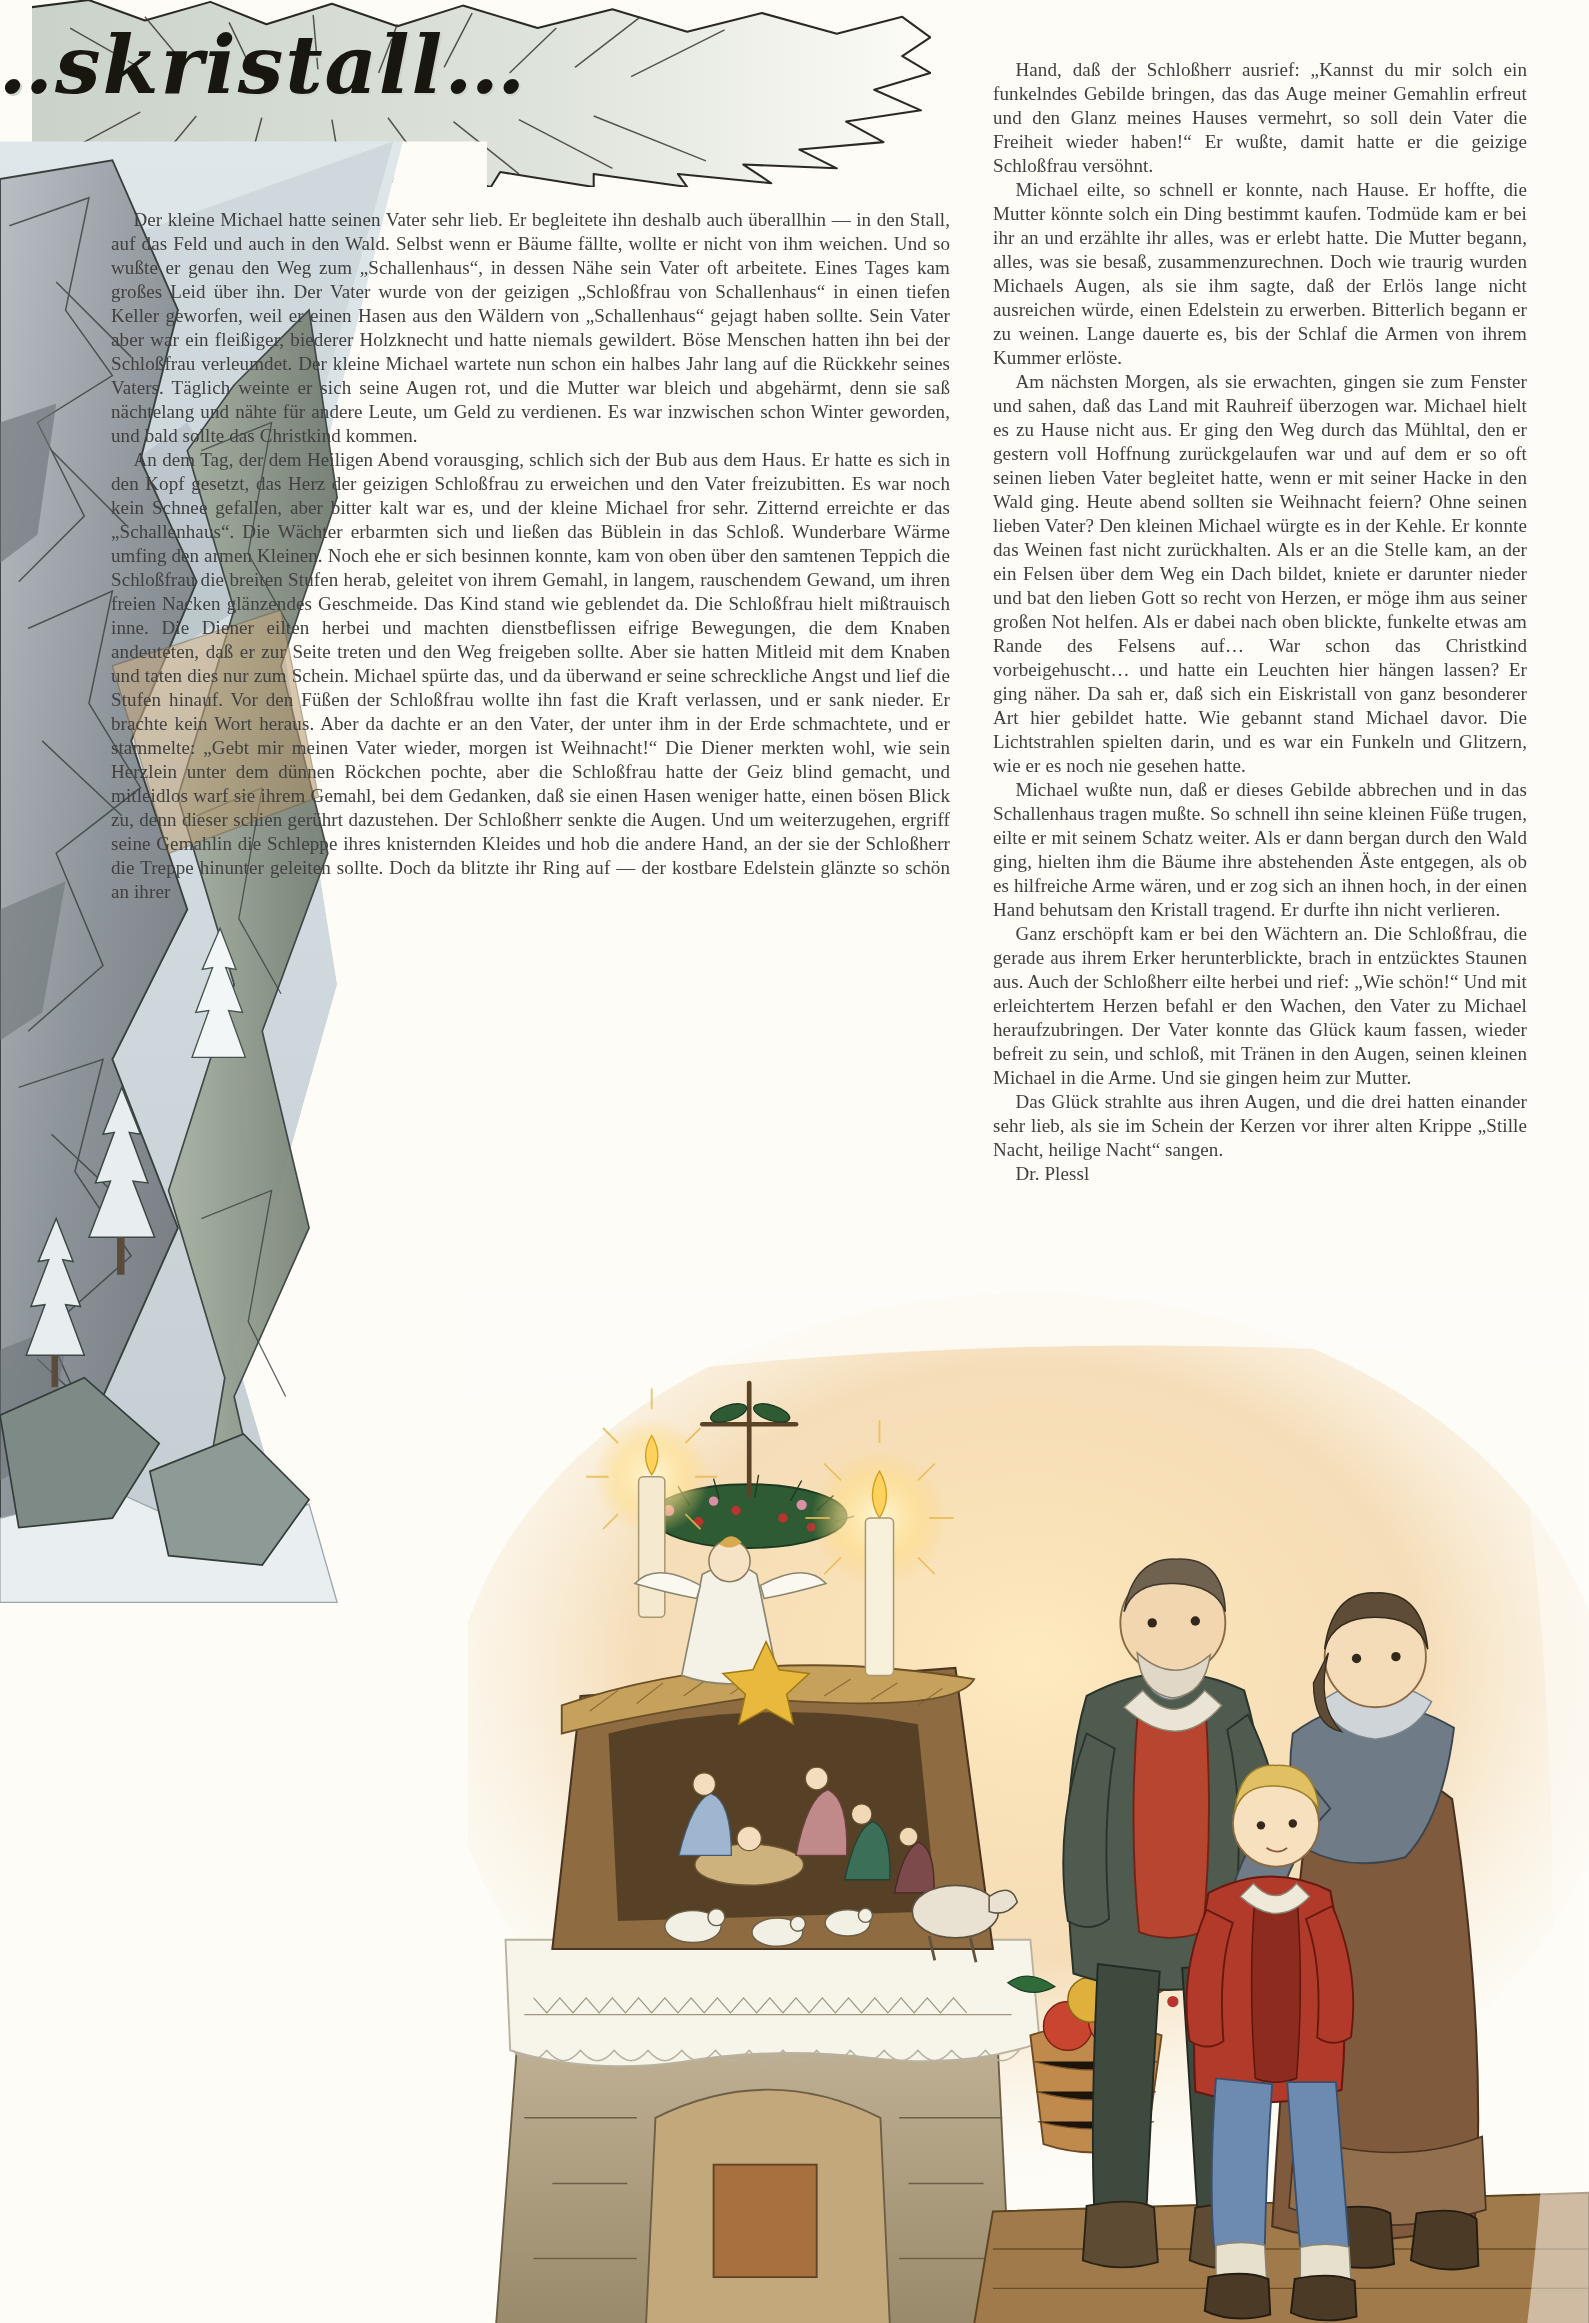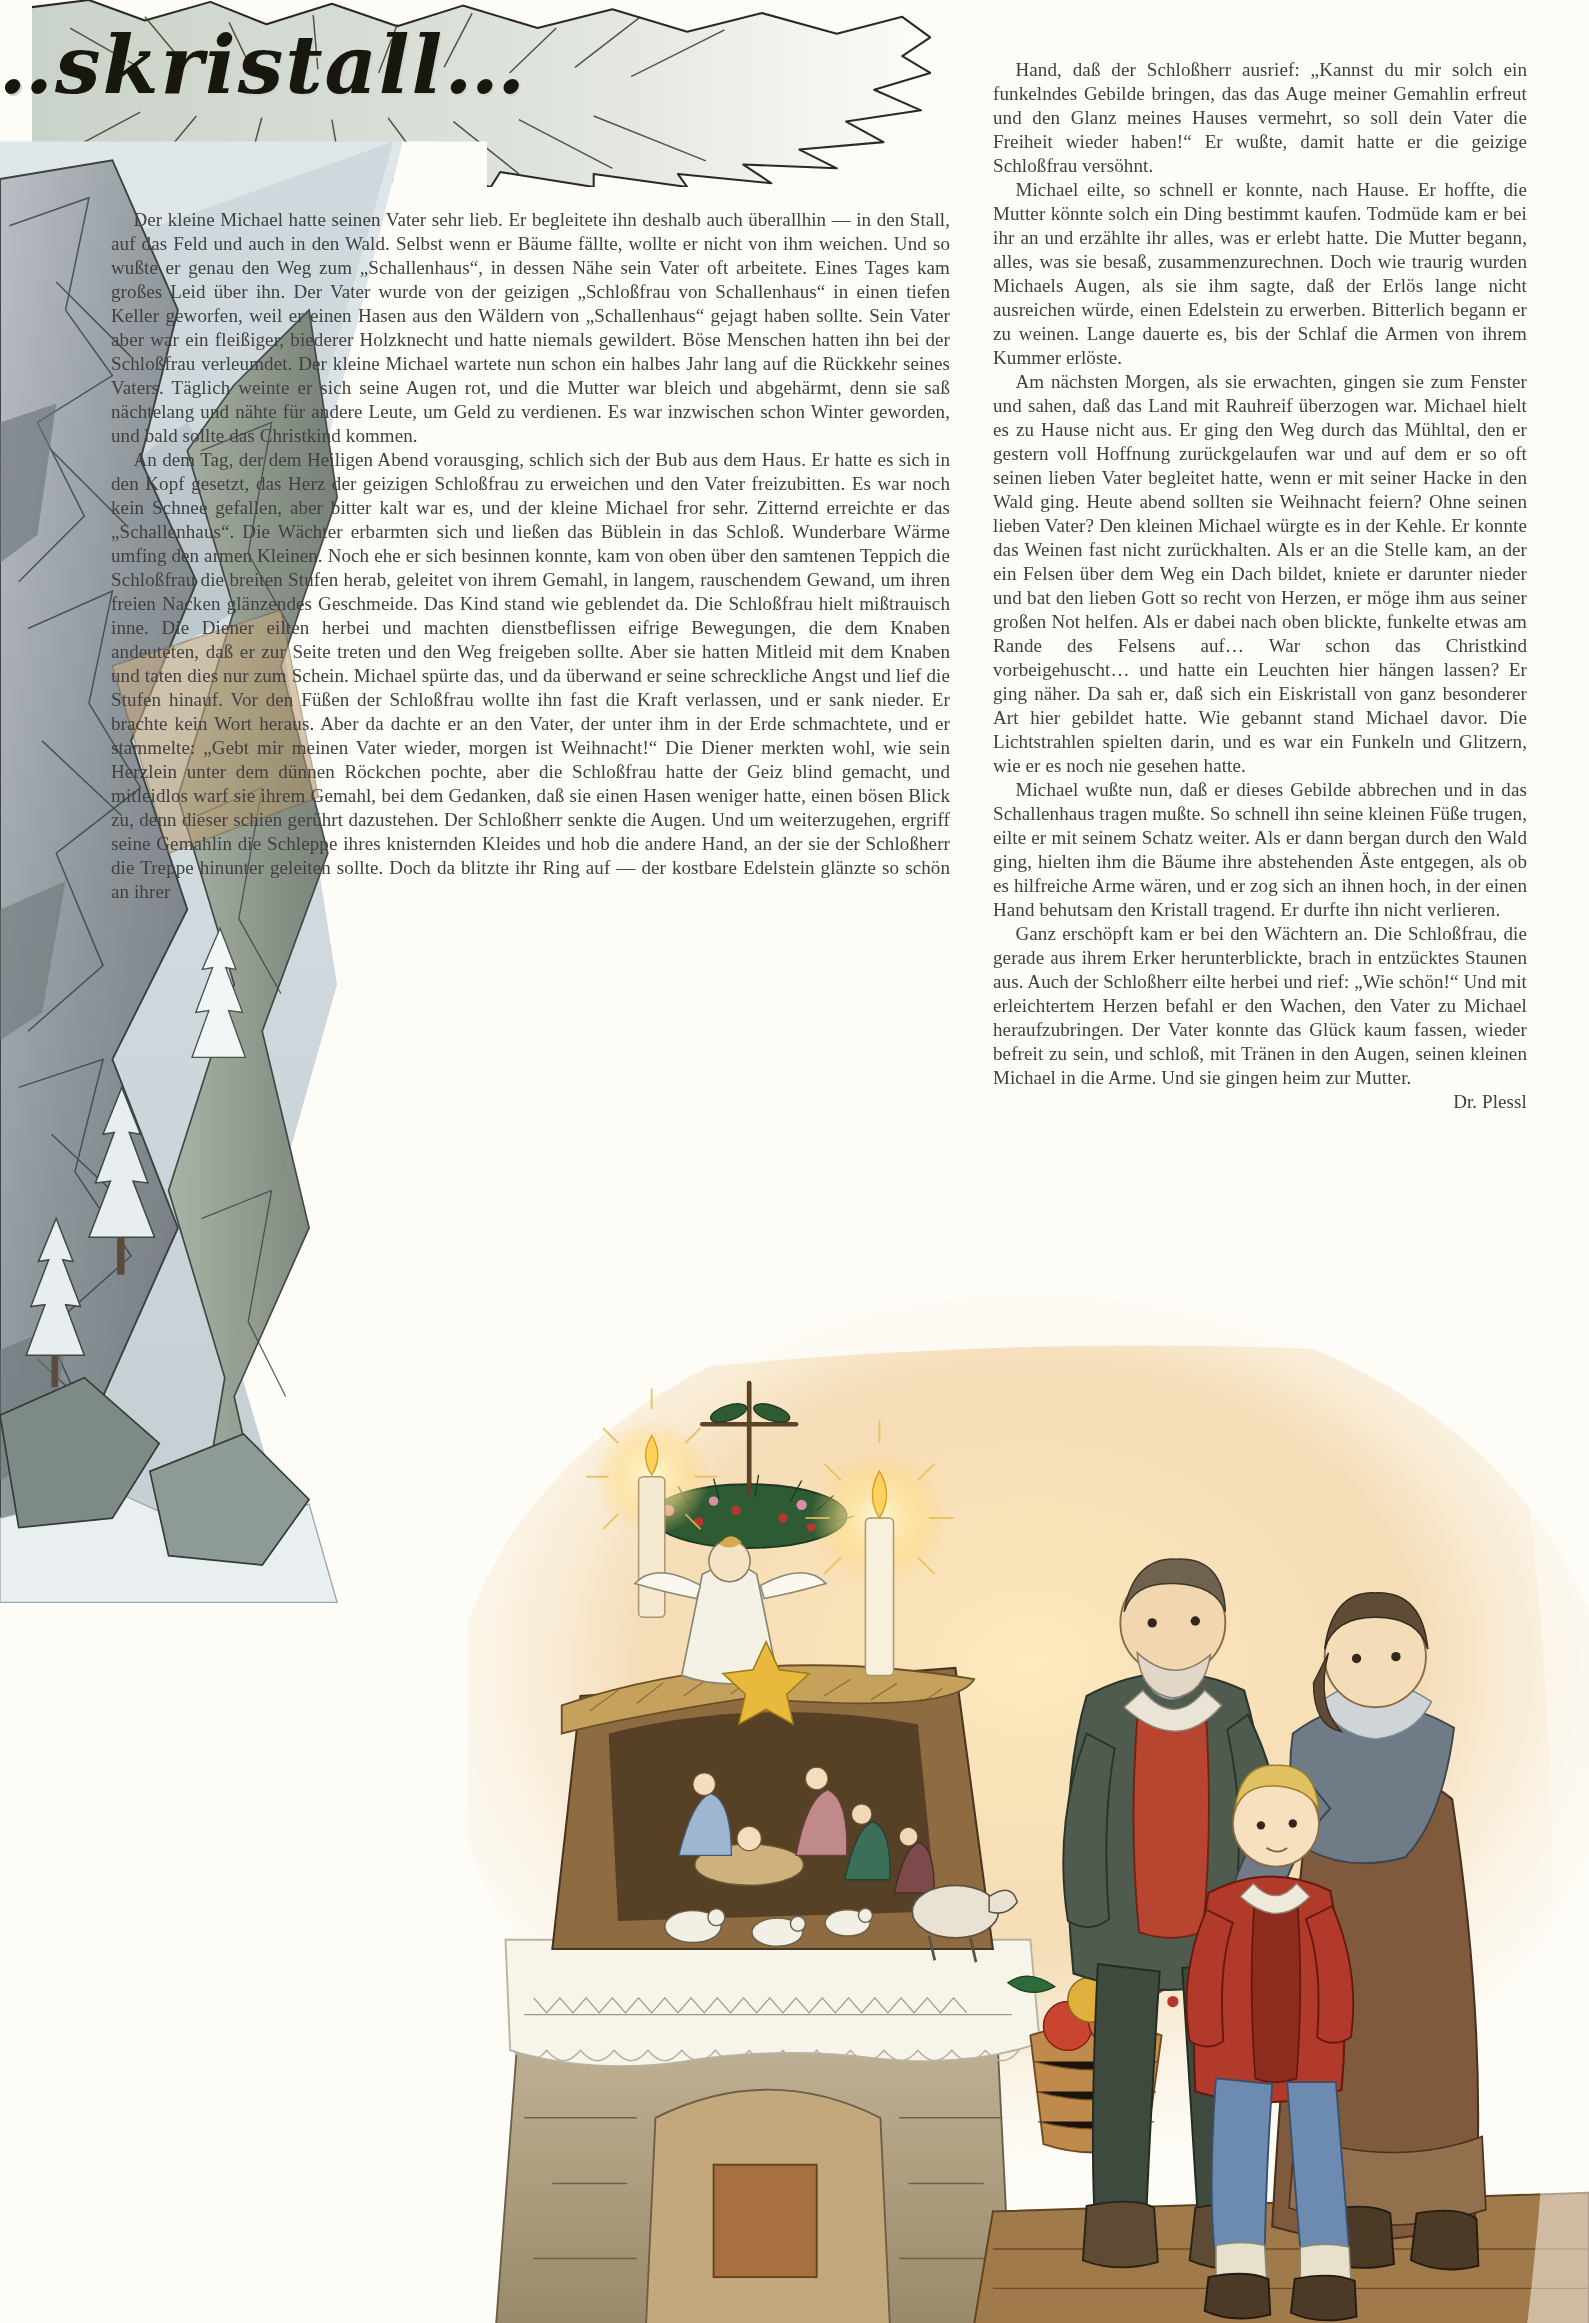--- a/index.html
+++ b/index.html
@@ -61,21 +61,21 @@
     left: 111px;
     top: 208px;
     width: 839px;
   }
   .col-right {
     left: 993px;
     top: 58px;
     width: 534px;
   }
   .signature {
-    text-align: right;
+    text-align: left;
     margin-top: 0;
     text-indent: 0;
   }
 
   
   .illus-rock {
     position: absolute;
     left: 0;
     top: 141px;
     width: 487px;
@@ -450,17 +450,18 @@
     <div style="float:right; width:0; height:0;"></div>
     <p style="shape-outside:none;">An dem Tag, der dem Heiligen Abend vorausging, schlich sich der Bub aus dem Haus. Er hatte es sich in den Kopf gesetzt, das Herz der geizigen Schloßfrau zu erweichen und den Vater freizubitten. Es war noch kein Schnee gefallen, aber bitter kalt war es, und der kleine Michael fror sehr. Zitternd erreichte er das „Schallenhaus“. Die Wächter erbarmten sich und ließen das Büblein in das Schloß. Wunderbare Wärme umfing den armen Kleinen. Noch ehe er sich besinnen konnte, kam von oben über den samtenen Teppich die Schloßfrau die breiten Stufen herab, geleitet von ihrem Gemahl, in langem, rauschendem Gewand, um ihren freien Nacken glänzendes Geschmeide. Das Kind stand wie geblendet da. Die Schloßfrau hielt mißtrauisch inne. Die Diener eilten herbei und machten dienstbeflissen eifrige Bewegungen, die dem Knaben andeuteten, daß er zur Seite treten und den Weg freigeben sollte. Aber sie hatten Mitleid mit dem Knaben und taten dies nur zum Schein. Michael spürte das, und da überwand er seine schreckliche Angst und lief die Stufen hinauf. Vor den Füßen der Schloßfrau wollte ihn fast die Kraft verlassen, und er sank nieder. Er brachte kein Wort heraus. Aber da dachte er an den Vater, der unter ihm in der Erde schmachtete, und er stammelte: „Gebt mir meinen Vater wieder, morgen ist Weihnacht!“ Die Diener merkten wohl, wie sein Herzlein unter dem dünnen Röckchen pochte, aber die Schloßfrau hatte der Geiz blind gemacht, und mitleidlos warf sie ihrem Gemahl, bei dem Gedanken, daß sie einen Hasen weniger hatte, einen bösen Blick zu, denn dieser schien gerührt dazustehen. Der Schloßherr senkte die Augen. Und um weiterzugehen, ergriff seine Gemahlin die Schleppe ihres knisternden Kleides und hob die andere Hand, an der sie der Schloßherr die Treppe hinunter geleiten sollte. Doch da blitzte ihr Ring auf — der kostbare Edelstein glänzte so schön an ihrer</p>
   </div>
 
   <div class="col col-right">
     <p>Hand, daß der Schloßherr ausrief: „Kannst du mir solch ein funkelndes Gebilde bringen, das das Auge meiner Gemahlin erfreut und den Glanz meines Hauses vermehrt, so soll dein Vater die Freiheit wieder haben!“ Er wußte, damit hatte er die geizige Schloßfrau versöhnt.</p>
     <p>Michael eilte, so schnell er konnte, nach Hause. Er hoffte, die Mutter könnte solch ein Ding bestimmt kaufen. Todmüde kam er bei ihr an und erzählte ihr alles, was er erlebt hatte. Die Mutter begann, alles, was sie besaß, zusammenzurechnen. Doch wie traurig wurden Michaels Augen, als sie ihm sagte, daß der Erlös lange nicht ausreichen würde, einen Edelstein zu erwerben. Bitterlich begann er zu weinen. Lange dauerte es, bis der Schlaf die Armen von ihrem Kummer erlöste.</p>
     <p>Am nächsten Morgen, als sie erwachten, gingen sie zum Fenster und sahen, daß das Land mit Rauhreif überzogen war. Michael hielt es zu Hause nicht aus. Er ging den Weg durch das Mühltal, den er gestern voll Hoffnung zurückgelaufen war und auf dem er so oft seinen lieben Vater begleitet hatte, wenn er mit seiner Hacke in den Wald ging. Heute abend sollten sie Weihnacht feiern? Ohne seinen lieben Vater? Den kleinen Michael würgte es in der Kehle. Er konnte das Weinen fast nicht zurückhalten. Als er an die Stelle kam, an der ein Felsen über dem Weg ein Dach bildet, kniete er darunter nieder und bat den lieben Gott so recht von Herzen, er möge ihm aus seiner großen Not helfen. Als er dabei nach oben blickte, funkelte etwas am Rande des Felsens auf… War schon das Christkind vorbeigehuscht… und hatte ein Leuchten hier hängen lassen? Er ging näher. Da sah er, daß sich ein Eiskristall von ganz besonderer Art hier gebildet hatte. Wie gebannt stand Michael davor. Die Lichtstrahlen spielten darin, und es war ein Funkeln und Glitzern, wie er es noch nie gesehen hatte.</p>
     <p>Michael wußte nun, daß er dieses Gebilde abbrechen und in das Schallenhaus tragen mußte. So schnell ihn seine kleinen Füße trugen, eilte er mit seinem Schatz weiter. Als er dann bergan durch den Wald ging, hielten ihm die Bäume ihre abstehenden Äste entgegen, als ob es hilfreiche Arme wären, und er zog sich an ihnen hoch, in der einen Hand behutsam den Kristall tragend. Er durfte ihn nicht verlieren.</p>
     <p>Ganz erschöpft kam er bei den Wächtern an. Die Schloßfrau, die gerade aus ihrem Erker herunterblickte, brach in entzücktes Staunen aus. Auch der Schloßherr eilte herbei und rief: „Wie schön!“ Und mit erleichtertem Herzen befahl er den Wachen, den Vater zu Michael heraufzubringen. Der Vater konnte das Glück kaum fassen, wieder befreit zu sein, und schloß, mit Tränen in den Augen, seinen kleinen Michael in die Arme. Und sie gingen heim zur Mutter.</p>
+    <p>Das Glück strahlte aus ihren Augen, und die drei hatten einander sehr lieb, als sie im Schein der Kerzen vor ihrer alten Krippe „Stille Nacht, heilige Nacht“ sangen.</p>
     <p class="signature">Dr. Plessl</p>
   </div>
 
 </div>
 
 
 </body></html>

